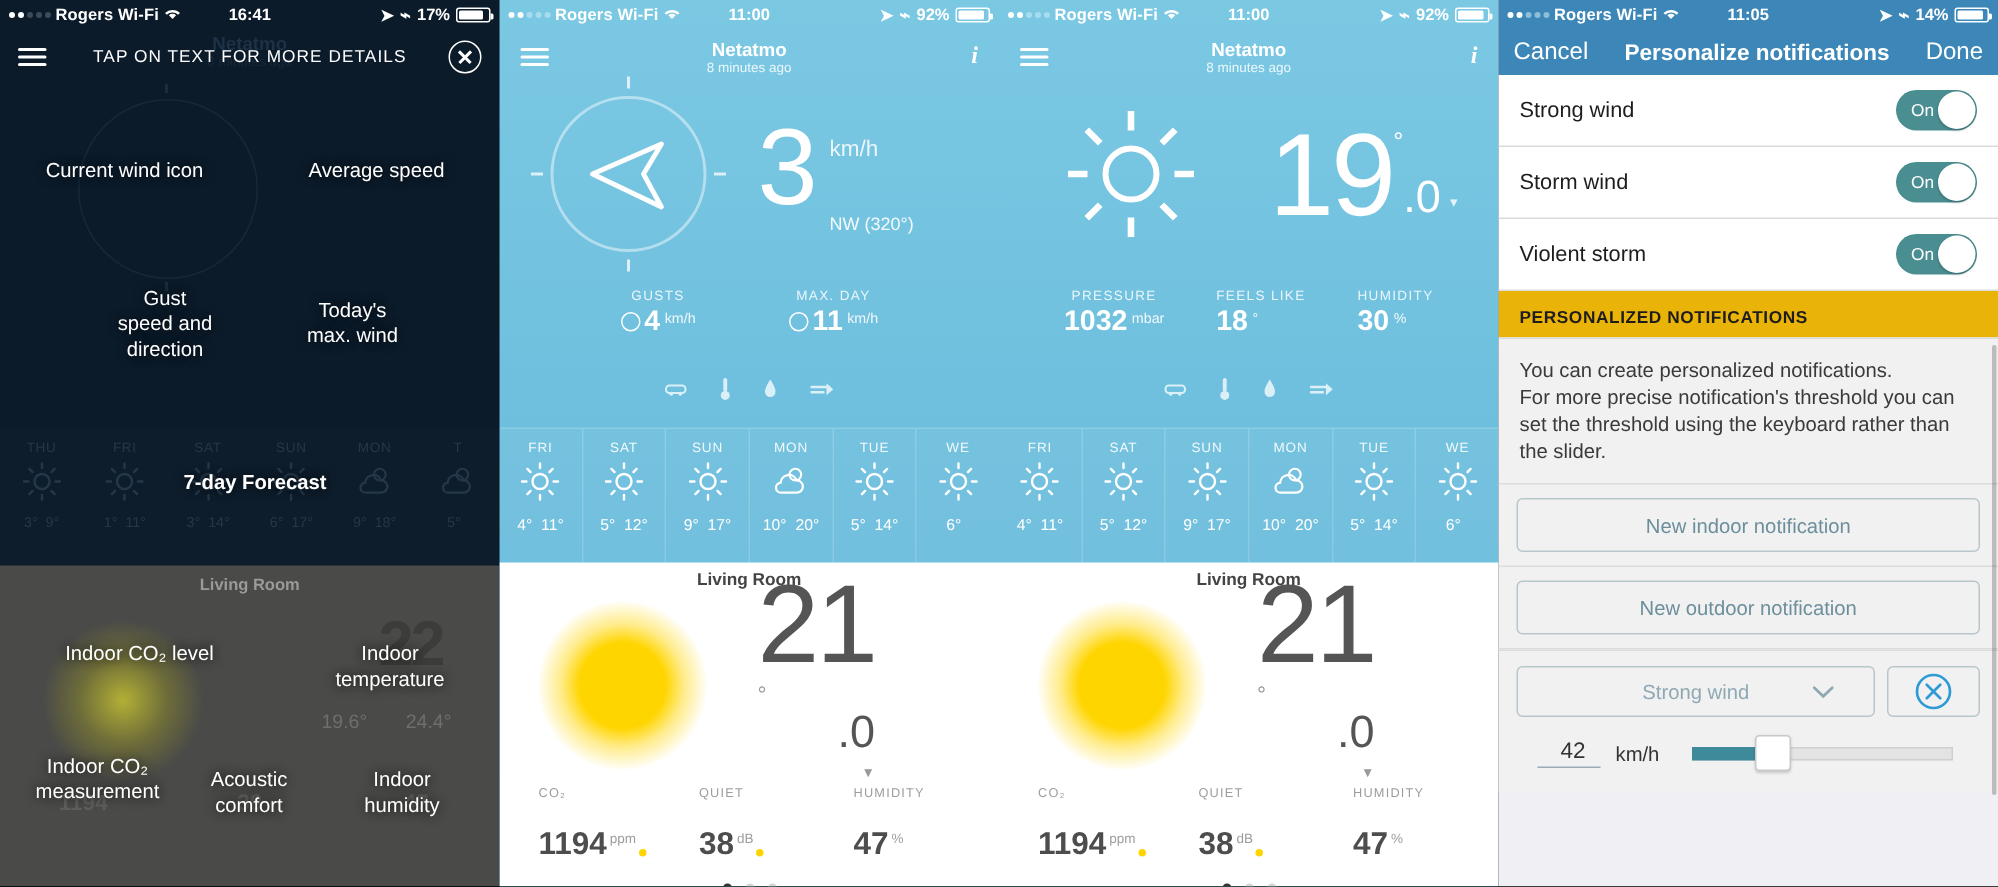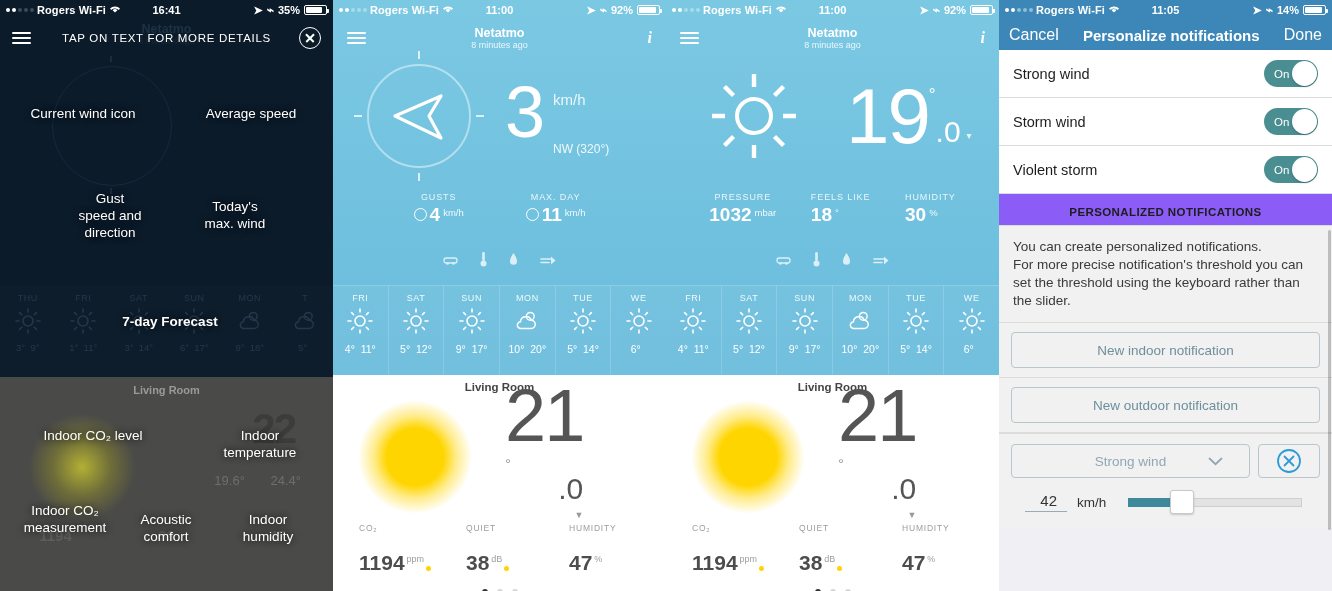--- a/index.html
+++ b/index.html
@@ -149,21 +149,21 @@
   .p4-nav .title { font-size:15px; font-weight:bold; }
   .p4 .row { height:48px; background:#fff; display:flex; align-items:center;
      justify-content:space-between; padding:0 14px; border-bottom:1px solid #dcdcdc; }
   .p4 .row .rl { font-size:14.5px; color:#1d1d1d; }
   .toggle { width:54px; height:27px; border-radius:14px; background:#4A8E92; position:relative;
      display:flex; align-items:center; }
   .toggle .tx { color:#fff; font-size:11.5px; margin-left:10px; }
   .toggle .knob { position:absolute; right:1px; top:1px; width:25px; height:25px; border-radius:50%;
      background:#fff; box-shadow:0 1px 2px rgba(0,0,0,.25); }
   .sec-hd { font-size:11.5px; font-weight:bold; letter-spacing:.4px; color:#1d1d1d;
-     padding:12px 14px 7px; background:#8b5cf6;text-align:center; }
+     padding:12px 14px 7px; background:#eab308; }
   .p4 .card { background:#F1F1F1; border-top:1px solid #dcdcdc; border-bottom:1px solid #dcdcdc; }
   .helptext { font-size:13.5px; line-height:18px; color:#3a3a3a; padding:12px 14px 12px; }
   .btn-out { margin:9px 12px; height:36px; border:1px solid #b9c7cc; border-radius:4px;
      background:#F1F1F1; color:#6d8f9c; font-size:13.5px; display:flex; align-items:center;
      justify-content:center; }
   .notif-card { background:#F1F1F1; padding:10px 12px 16px; border-top:1px solid #dcdcdc; }
   .nrow { display:flex; gap:8px; }
   .select { flex:1; height:34px; border:1px solid #b9c7cc; border-radius:4px; background:#F1F1F1;
      display:flex; align-items:center; justify-content:center; position:relative; color:#8fa9b4;
      font-size:13.5px; }
@@ -202,21 +202,21 @@
         <span>
           <svg width="12" height="10" viewBox="0 0 12 10">
               <path d="M6 8.6 3.6 6.2a3.4 3.4 0 0 1 4.8 0zM6 4.4c-1.4 0-2.7.5-3.7 1.5L1 4.6A7.1 7.1 0 0 1 6 2.6c2 0 3.7.8 5 2L9.7 5.9A5.2 5.2 0 0 0 6 4.4z" fill="#fff"></path>
             </svg>
         </span>
       </div>
       <div class="sb-center">16:41</div>
       <div class="sb-right">
         <span class="loc-arrow">➤</span>
         <span style="font-size:12px">⌁</span>
-        <span>35%</span>
+        <span>17%</span>
         <span class="batt">
             <b style="width:85%"></b>
           </span>
       </div>
     </div>
 
     <div class="ghost-title">Netatmo</div>
     <div class="ghost-sub">8 minutes ago</div>
 
     <div class="p1-nav">

